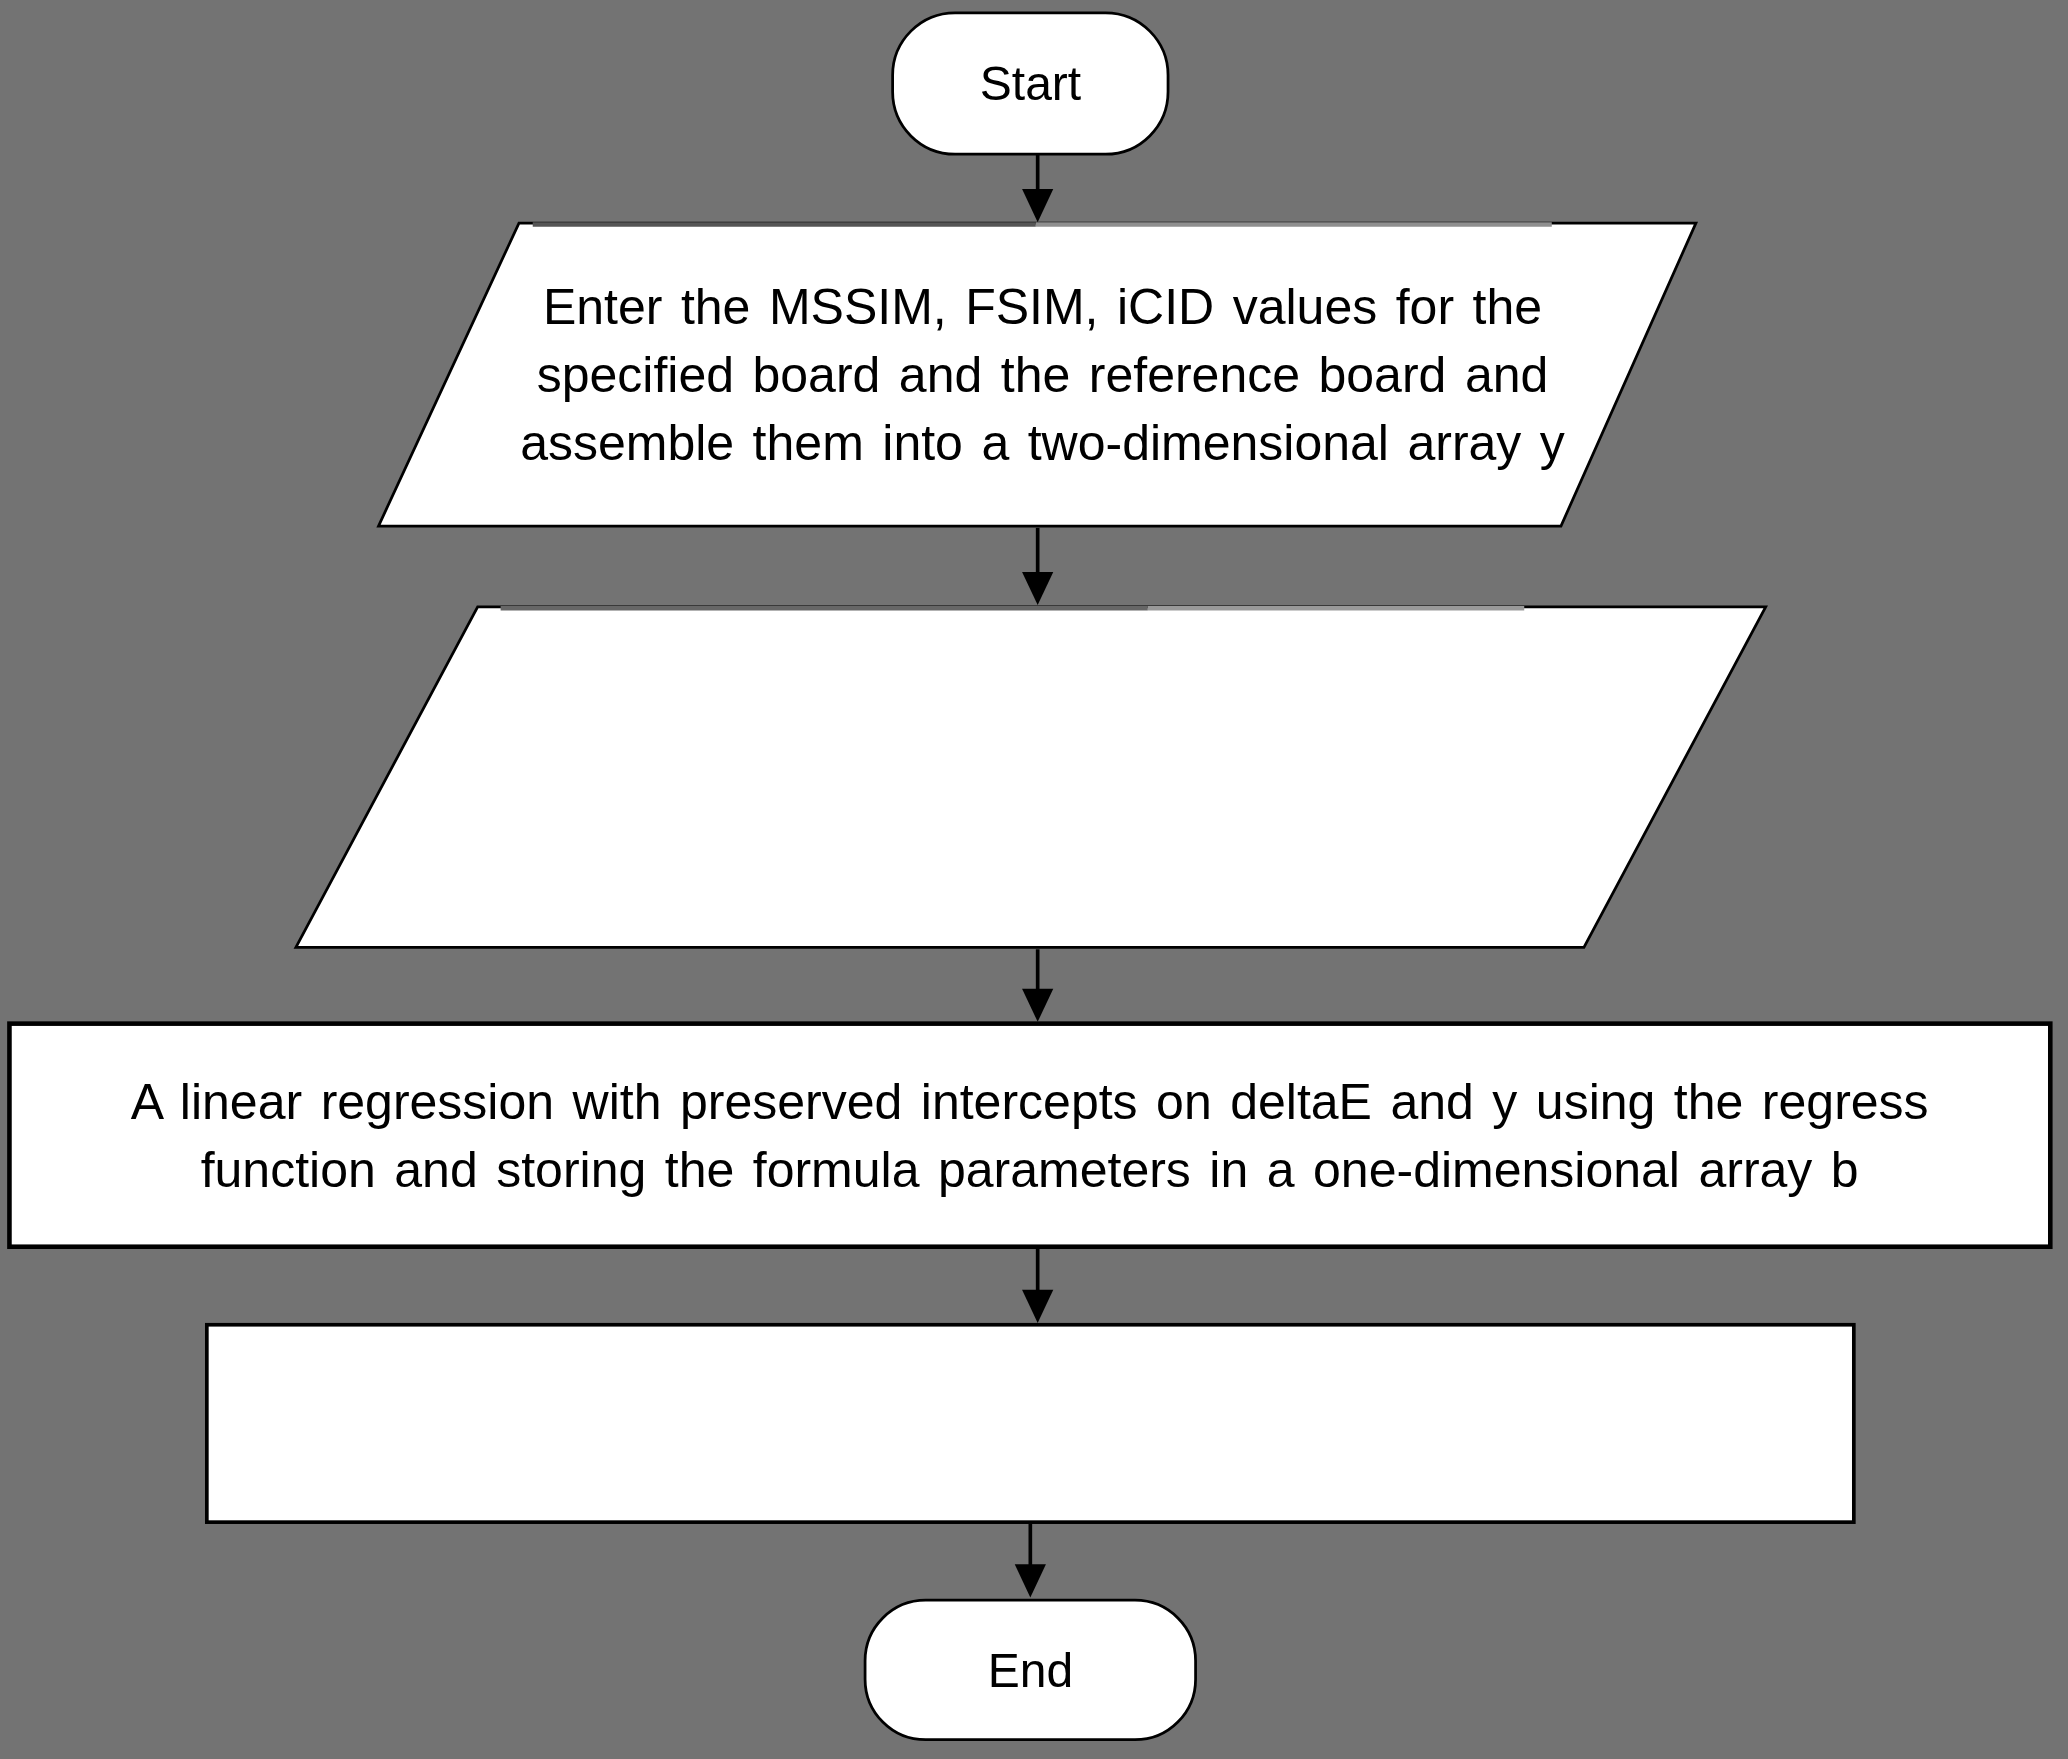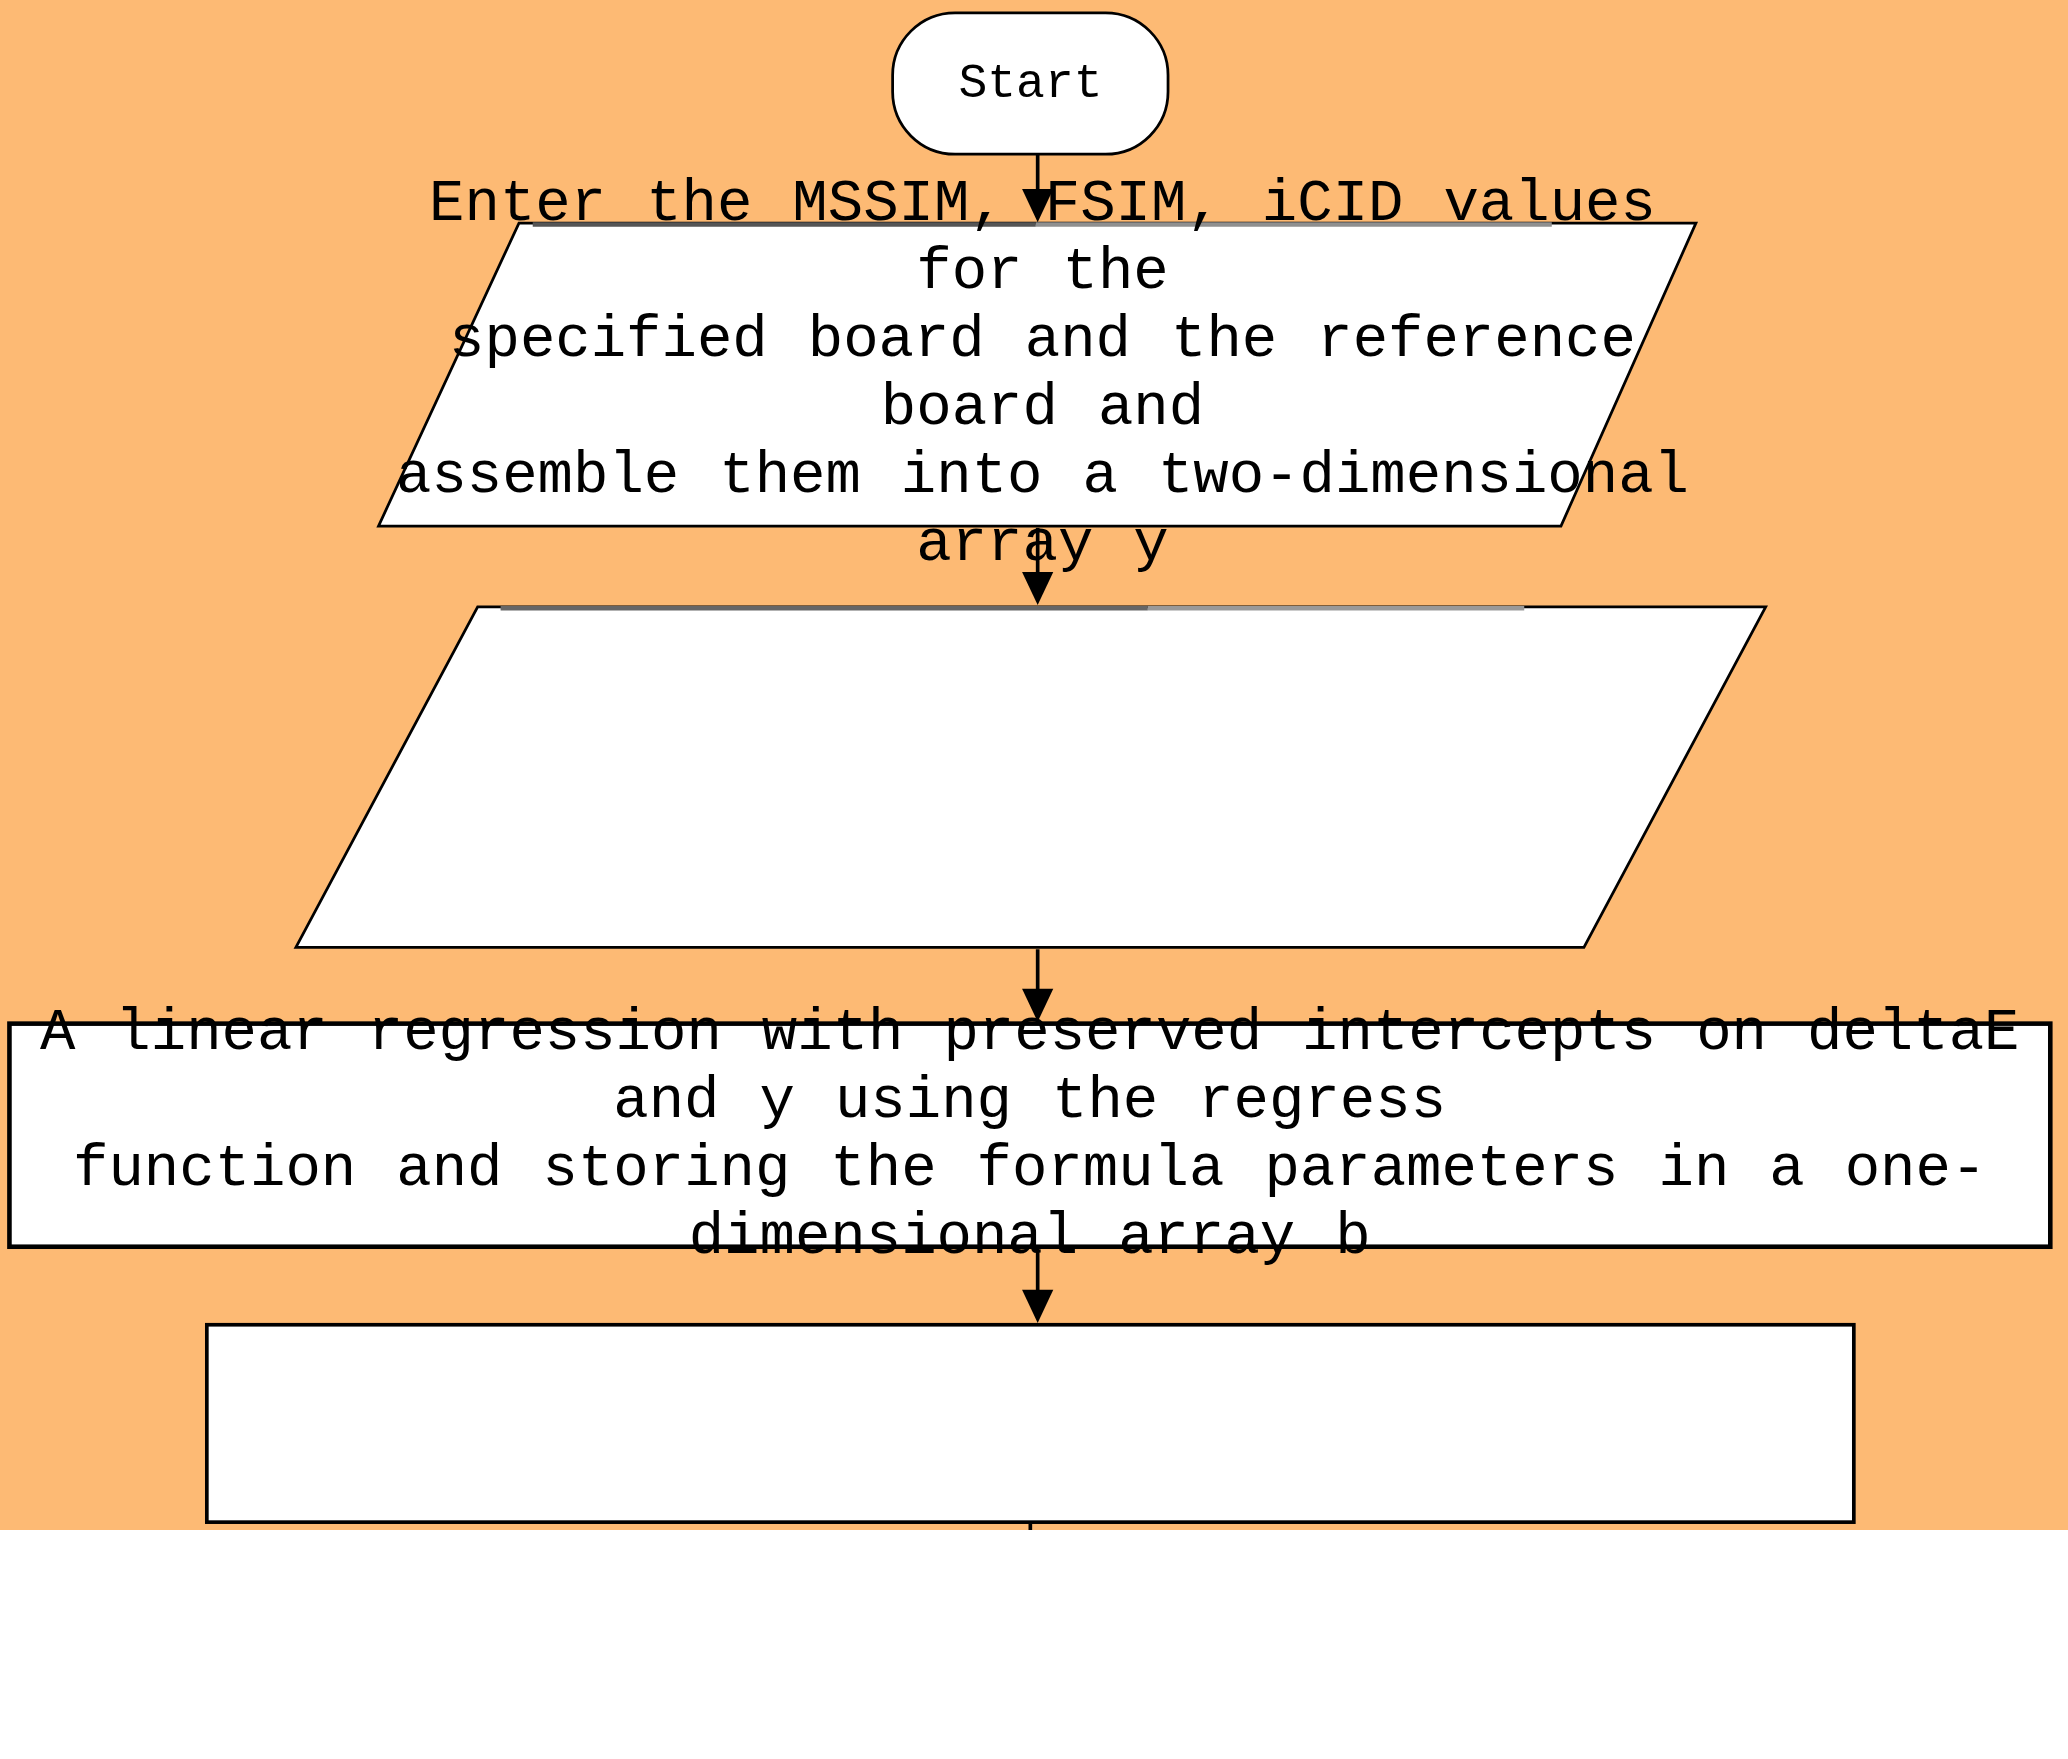--- a/index.html
+++ b/index.html
@@ -3,41 +3,41 @@
 <meta charset="utf-8">
 <style>
   html, body {
     margin: 0;
     padding: 0;
     background: #ffffff;
   }
   #canvas {
     position: relative;
     width: 2068px;
-    height: 1530px;
-    background: #fdba74;
-    font-family: Liberation Mono, monospace;
+    height: 1759px;
+    background: #737373;
+    font-family: Liberation Sans, sans-serif;
     color: #000000;
     overflow: hidden;
   }
   #shapes {
     position: absolute;
     left: 0;
     top: 0;
     width: 2068px;
     height: 1759px;
   }
   .node-label {
     position: absolute;
     display: flex;
     align-items: center;
     justify-content: center;
     text-align: center;
     white-space: pre-line;
-    font-size: 59px;
+    font-size: 50px;
     line-height: 68px;
     word-spacing: 4.6px;
     color: #000000;
     pointer-events: none;
   }
   .terminator-label {
     font-size: 48px;
     line-height: 48px;
   }
   .lbl-start  { left: 893px;  top: 13px;   width: 275px;  height: 141px; }

